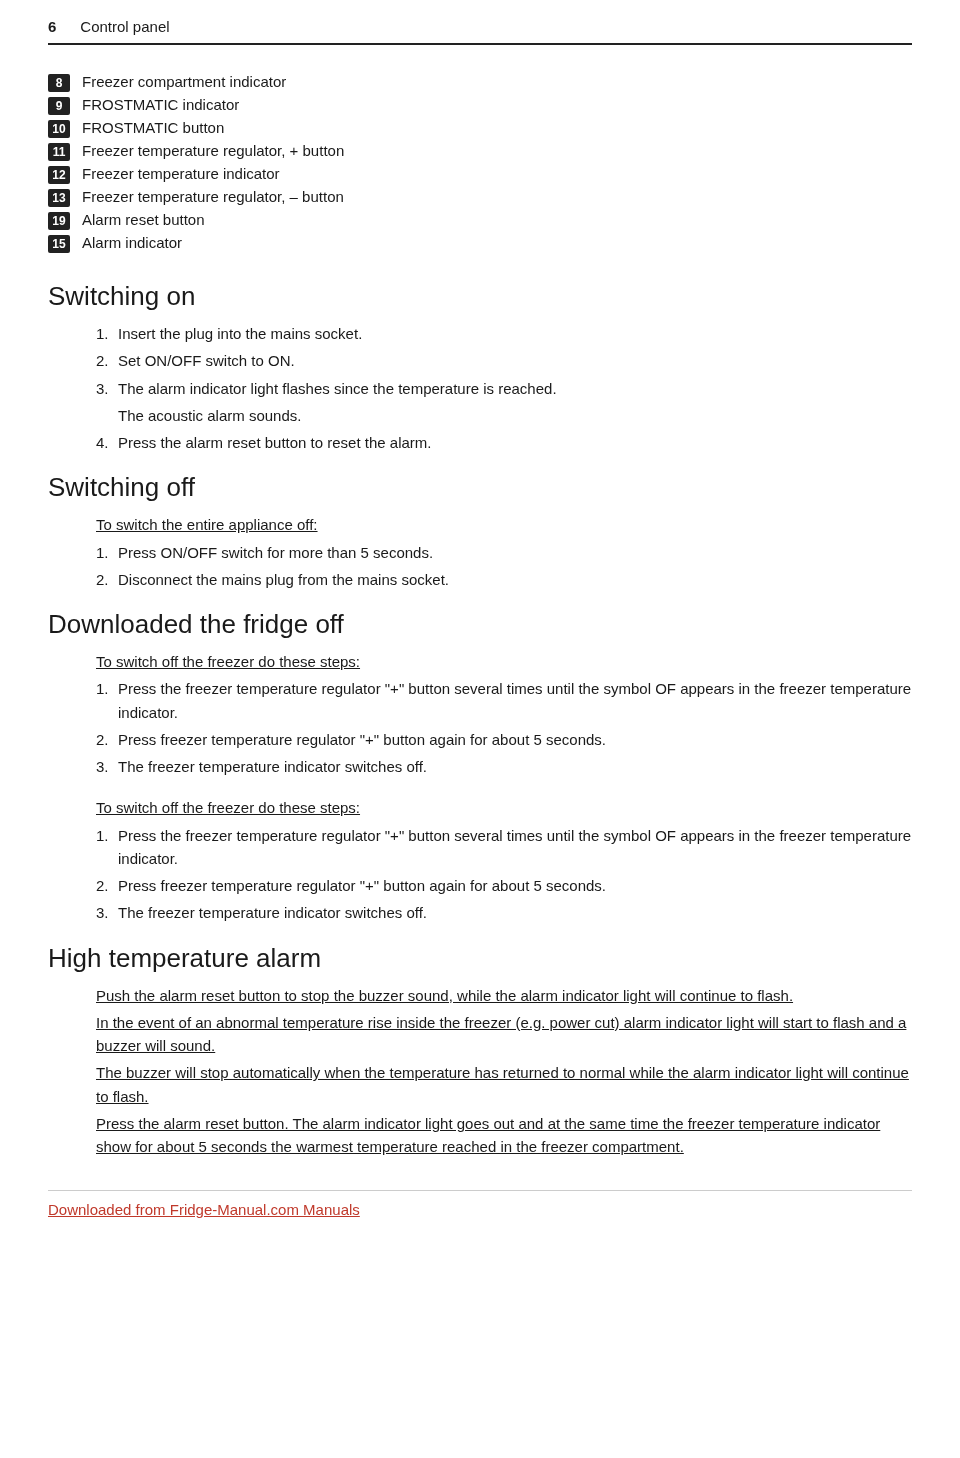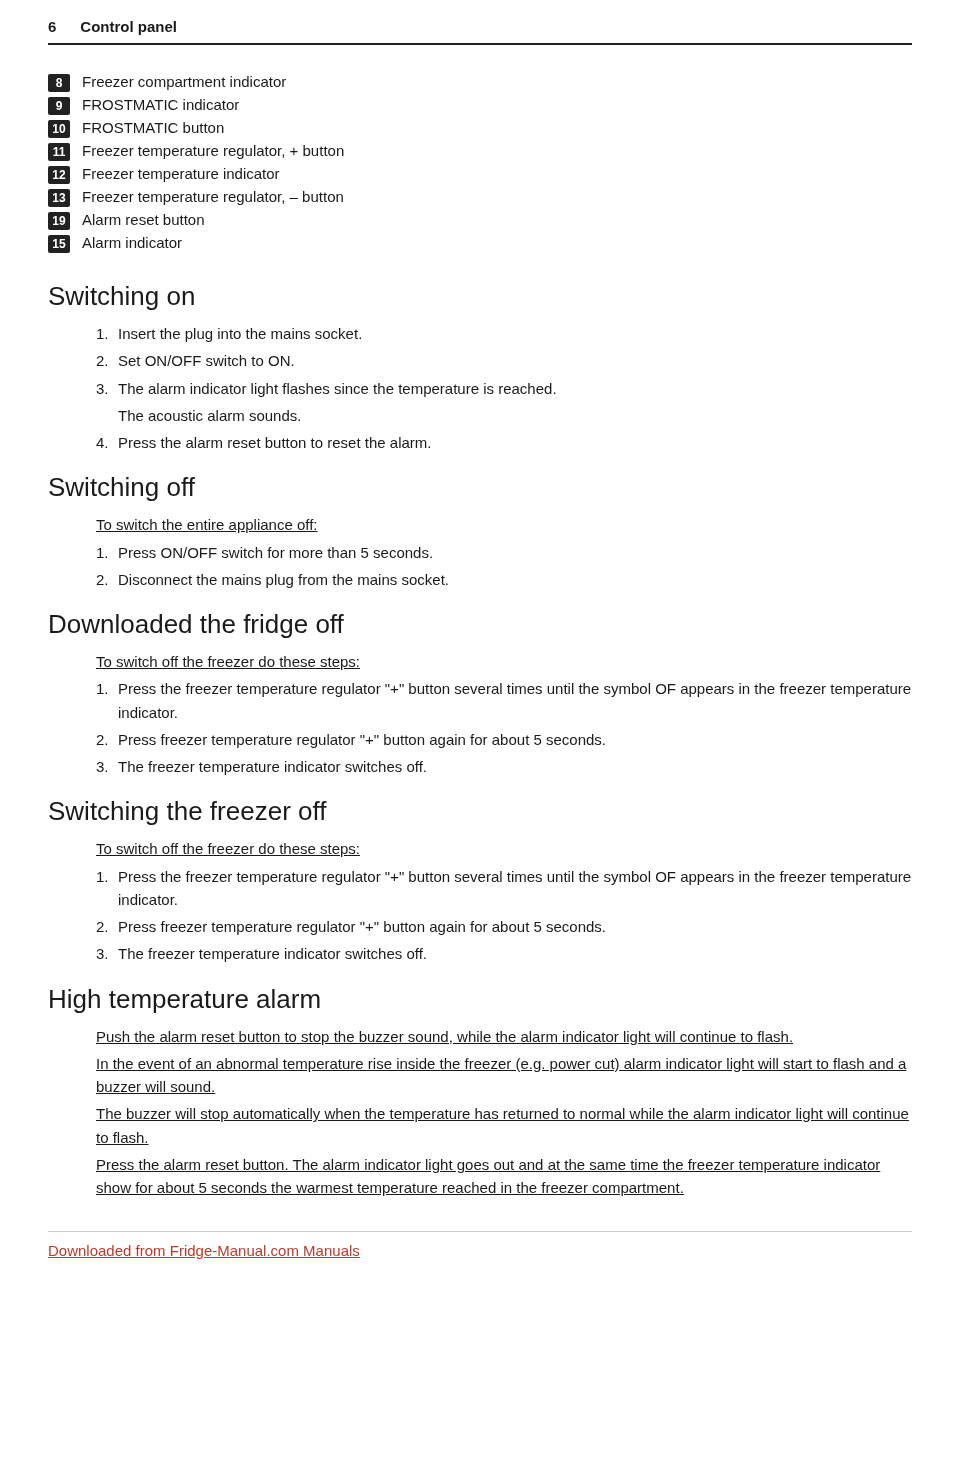--- a/index.html
+++ b/index.html
@@ -21,21 +21,21 @@
       padding-bottom: 8px;
       margin-bottom: 28px;
     }
     .header-page-num {
       font-size: 15px;
       font-weight: bold;
       margin-right: 24px;
     }
     .header-title {
       font-size: 15px;
-      font-weight: bold;
+      font-weight: normal;
     }
     .indicator-list {
       list-style: none;
       margin-bottom: 28px;
       padding-left: 0;
     }
     .indicator-list li {
       display: flex;
       align-items: baseline;
       margin-bottom: 4px;
@@ -208,21 +208,20 @@
           </li>
           <li>
             <span class="num">3.</span>
             <span>The freezer temperature indicator switches off.</span>
           </li>
         </ol>
     </div>
   </div>
 
   <div class="section-gap">
-    <div class="section-heading">Switching the freezer off</div>
     <div class="section-body">
       <p>To switch off the freezer do these steps:</p>
       <ol class="ordered-list">
       <li>
             <span class="num">1.</span>
             <span>Press the freezer temperature regulator "+" button several times until the symbol OF appears in the freezer temperature indicator.</span>
           </li>
           <li>
             <span class="num">2.</span>
             <span>Press freezer temperature regulator "+" button again for about 5 seconds.</span>

